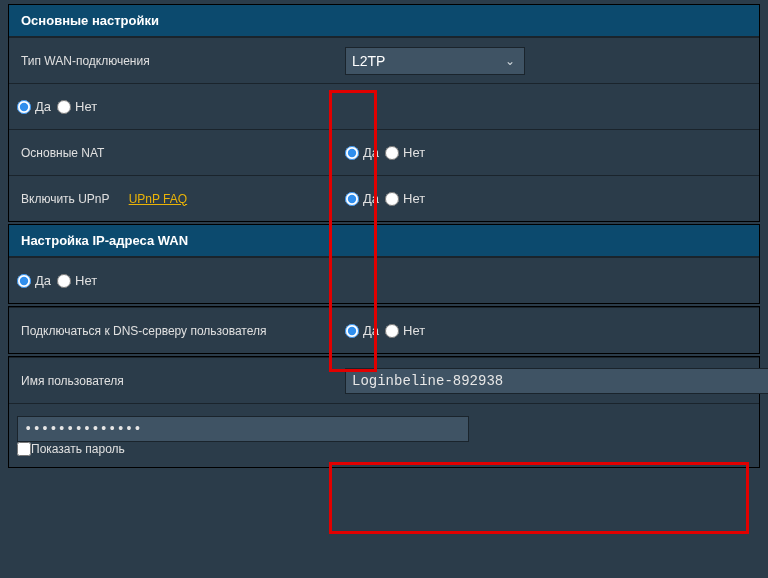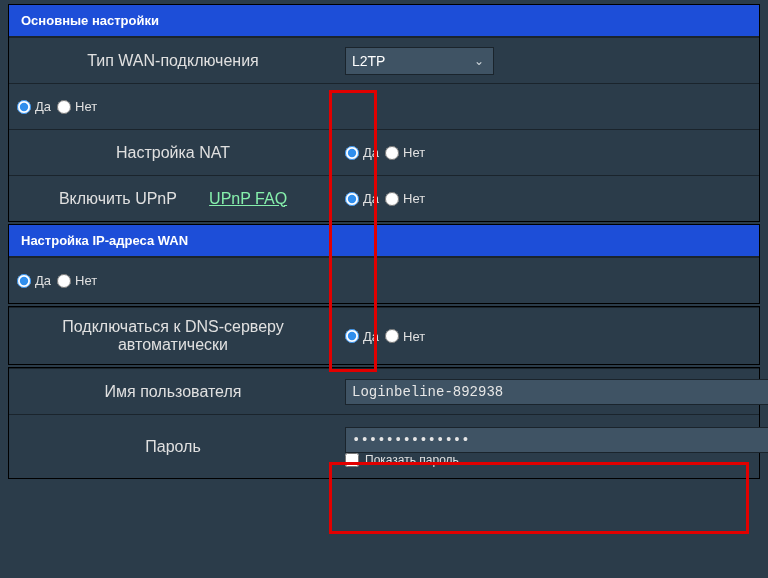--- a/index.html
+++ b/index.html
@@ -10,79 +10,78 @@
       font-size:13px;
       color:#e0e0e0;
       overflow:hidden;
     }
     .panel {
       border:1px solid #000;
       margin:2px 8px;
       background:#2b3c4a;
     }
     .sect-head {
-      background:#1d4ed8;
+      background:#0c4a6e;
       padding:8px 12px;
       font-weight:bold;
       font-size:13px;
       color:#fff;
       border-bottom:1px solid #1a242c;
     }
     .row {
       display:flex;
       align-items:center;
       border-top:1px solid #1a242c;
       background:#2b3c4a;
       min-height:46px;
     }
     .row .lbl {
       flex:0 0 328px;
       padding:10px 12px;
-      font-size:16px;
+      font-size:12px;
       color:#e0e0e0;
-      text-align:center;
     }
     .row .ctl {
       flex:1;
       padding:6px 8px;
       position:relative;
     }
     select.sel {
-      width:149px;
+      width:180px;
       background:#3f5364;
       color:#fff;
       border:1px solid #1a242c;
       padding:5px 6px;
       font-size:14px;
       appearance:none;
       -webkit-appearance:none;
     }
     .sel-wrap { position:relative; display:inline-block; }
     .sel-wrap .arrow {
       position:absolute; right:10px; top:50%; transform:translateY(-50%);
       pointer-events:none; color:#cfd6db; font-size:12px;
     }
     .radios { display:flex; align-items:flex-start; gap:6px; }
     .radio-item { display:flex; align-items:center; gap:4px; }
     input[type=radio]{
       width:14px; height:14px; accent-color:#2f8eed; margin:0;
     }
     .lbl a.upnp {
-      color:#86efac; text-decoration:underline; margin-left:28px; font-weight:normal;
+      color:#eab308; text-decoration:underline; margin-left:16px; font-weight:normal;
     }
     input.txt {
       width:452px;
       background:#3f5364;
       border:1px solid #1a242c;
       color:#e6e6e6;
       padding:4px 6px;
       font-family:Consolas,'Courier New',monospace;
       font-size:14px;
     }
-    .chk-row { margin-top:0; display:flex; align-items:center; gap:6px; color:#e0e0e0; font-size:12px; }
+    .chk-row { margin-top:0; display:flex; align-items:center; color:#e0e0e0; font-size:12px; }
     input[type=checkbox]{ width:14px; height:14px; accent-color:#2f8eed; }
     .hl-yes {
       position:absolute;
       border:3px solid #e10000;
       pointer-events:none;
       left:329px; top:90px; width:48px; height:282px;
     }
     .hl-acct {
       position:absolute;
       border:3px solid #e10000;
@@ -120,21 +119,21 @@
             </span>
           <span class="radio-item">
               <input type="radio" style="">
               <span>Нет</span>
             </span>
         </span>
       </div>
     </div>
 
     <div class="row">
-      <div class="lbl">Настройка NAT</div>
+      <div class="lbl">Основные NAT</div>
       <div class="ctl">
         <span class="radios">
           <span class="radio-item">
               <input type="radio" checked="" style="">
               <span>Да</span>
             </span>
           <span class="radio-item">
               <input type="radio" style="">
               <span>Нет</span>
             </span>
@@ -175,21 +174,21 @@
               <input type="radio" style="">
               <span>Нет</span>
             </span>
         </span>
       </div>
     </div>
   </div>
 
   <div class="panel">
     <div class="row">
-      <div class="lbl">Подключаться к DNS-серверу автоматически</div>
+      <div class="lbl">Подключаться к DNS-серверу пользователя</div>
       <div class="ctl">
         <span class="radios">
           <span class="radio-item">
               <input type="radio" checked="" style="">
               <span>Да</span>
             </span>
           <span class="radio-item">
               <input type="radio" style="">
               <span>Нет</span>
             </span>
@@ -199,21 +198,20 @@
   </div>
 
   <div class="panel">
     <div class="row">
       <div class="lbl">Имя пользователя</div>
       <div class="ctl">
         <input class="txt" type="text" value="Loginbeline-892938" style="">
       </div>
     </div>
     <div class="row" style="min-height:64px">
-      <div class="lbl">Пароль</div>
       <div class="ctl">
         <input class="txt" type="text" value="••••••••••••••" style="">
         <div class="chk-row">
           <input type="checkbox" style="">
           <span>Показать пароль</span>
         </div>
       </div>
     </div>
   </div>
 

